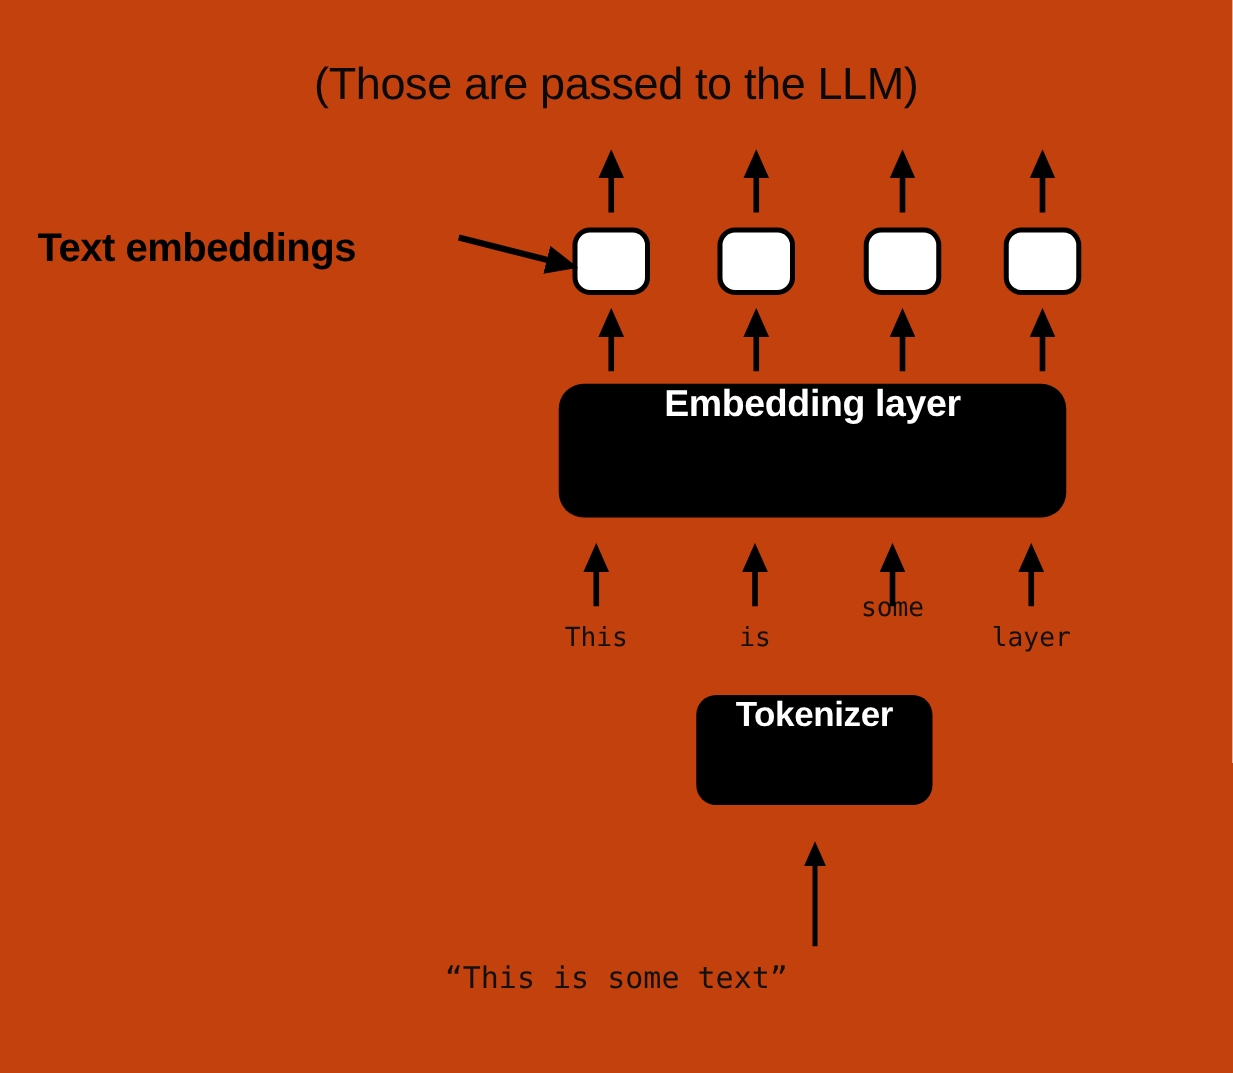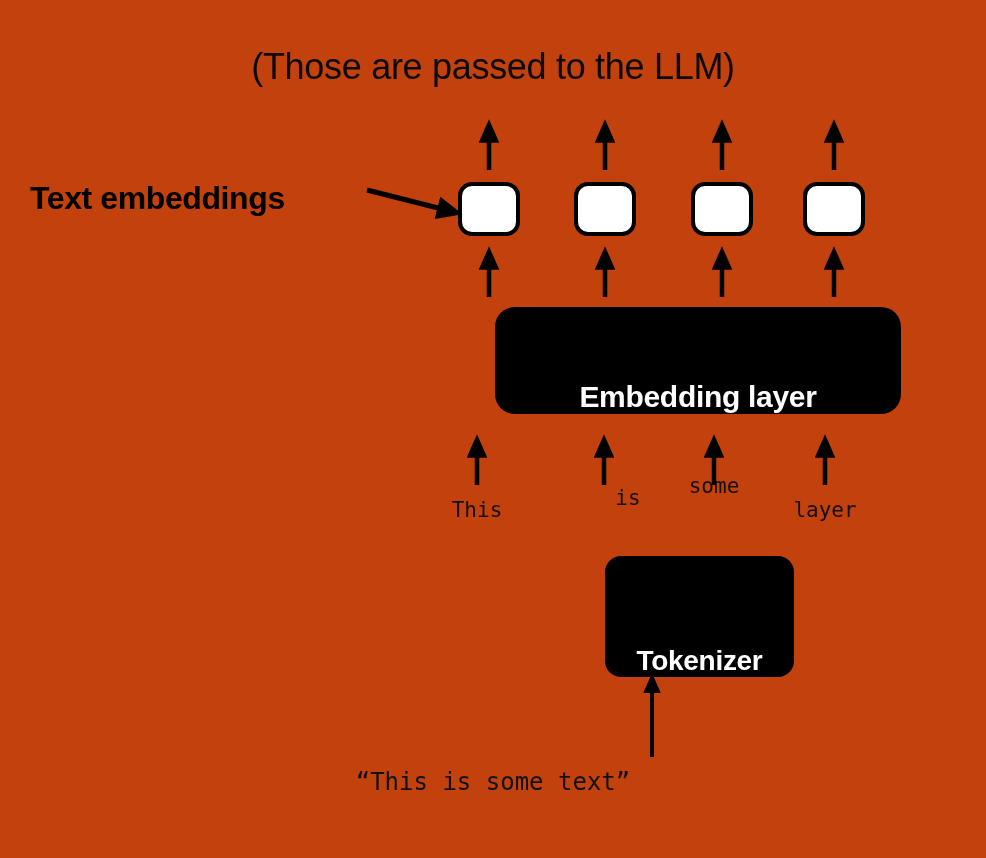--- a/index.html
+++ b/index.html
@@ -53,40 +53,39 @@
     background: #ffffff;
     box-sizing: border-box;
   }
 
   
   .block {
     position: absolute;
     background: #000000;
     color: #ffffff;
     display: flex;
-    align-items: flex-end;
+    align-items: flex-start;
     justify-content: center;
     font-weight: 700;
     letter-spacing: -0.3px;
     box-sizing: border-box;
-    margin-left: 48px;
   }
   #embedding-layer-block {
     left: 447px;
     top: 307px;
     width: 406px;
     height: 107px;
     border-radius: 20px;
     font-size: 30px;
   }
   #tokenizer-block {
     left: 557px;
     top: 556px;
     width: 189px;
-    height: 121px;
+    height: 88px;
     border-radius: 16px;
     font-size: 28px;
   }
 
   
   .token-word {
     position: absolute;
     font-family: "DejaVu Sans Mono", "Liberation Mono", monospace;
     font-size: 21px;
     color: #111111;
@@ -142,21 +141,21 @@
   <div class="emb-box" style="left:458px; top:182px;"></div>
   <div class="emb-box" style="left:574px; top:182px;"></div>
   <div class="emb-box" style="left:691px; top:182px;"></div>
   <div class="emb-box" style="left:803px; top:182px;"></div>
 
   <div class="block" id="embedding-layer-block">
     <span>Embedding layer</span>
   </div>
 
   <div class="token-word" style="left:477px; top:498px;">This</div>
-  <div class="token-word" style="left:604px; top:486px;margin-left:24px;">is</div>
+  <div class="token-word" style="left:604px; top:498px;">is</div>
   <div class="token-word" style="left:714px; top:474px;">some</div>
   <div class="token-word" style="left:825px; top:498px;">layer</div>
 
   <div class="block" id="tokenizer-block">
     <span>Tokenizer</span>
   </div>
 
   <div class="raw-text">“This is some text”</div>
 
   <svg id="arrow-layer" viewBox="0 0 986 858">

